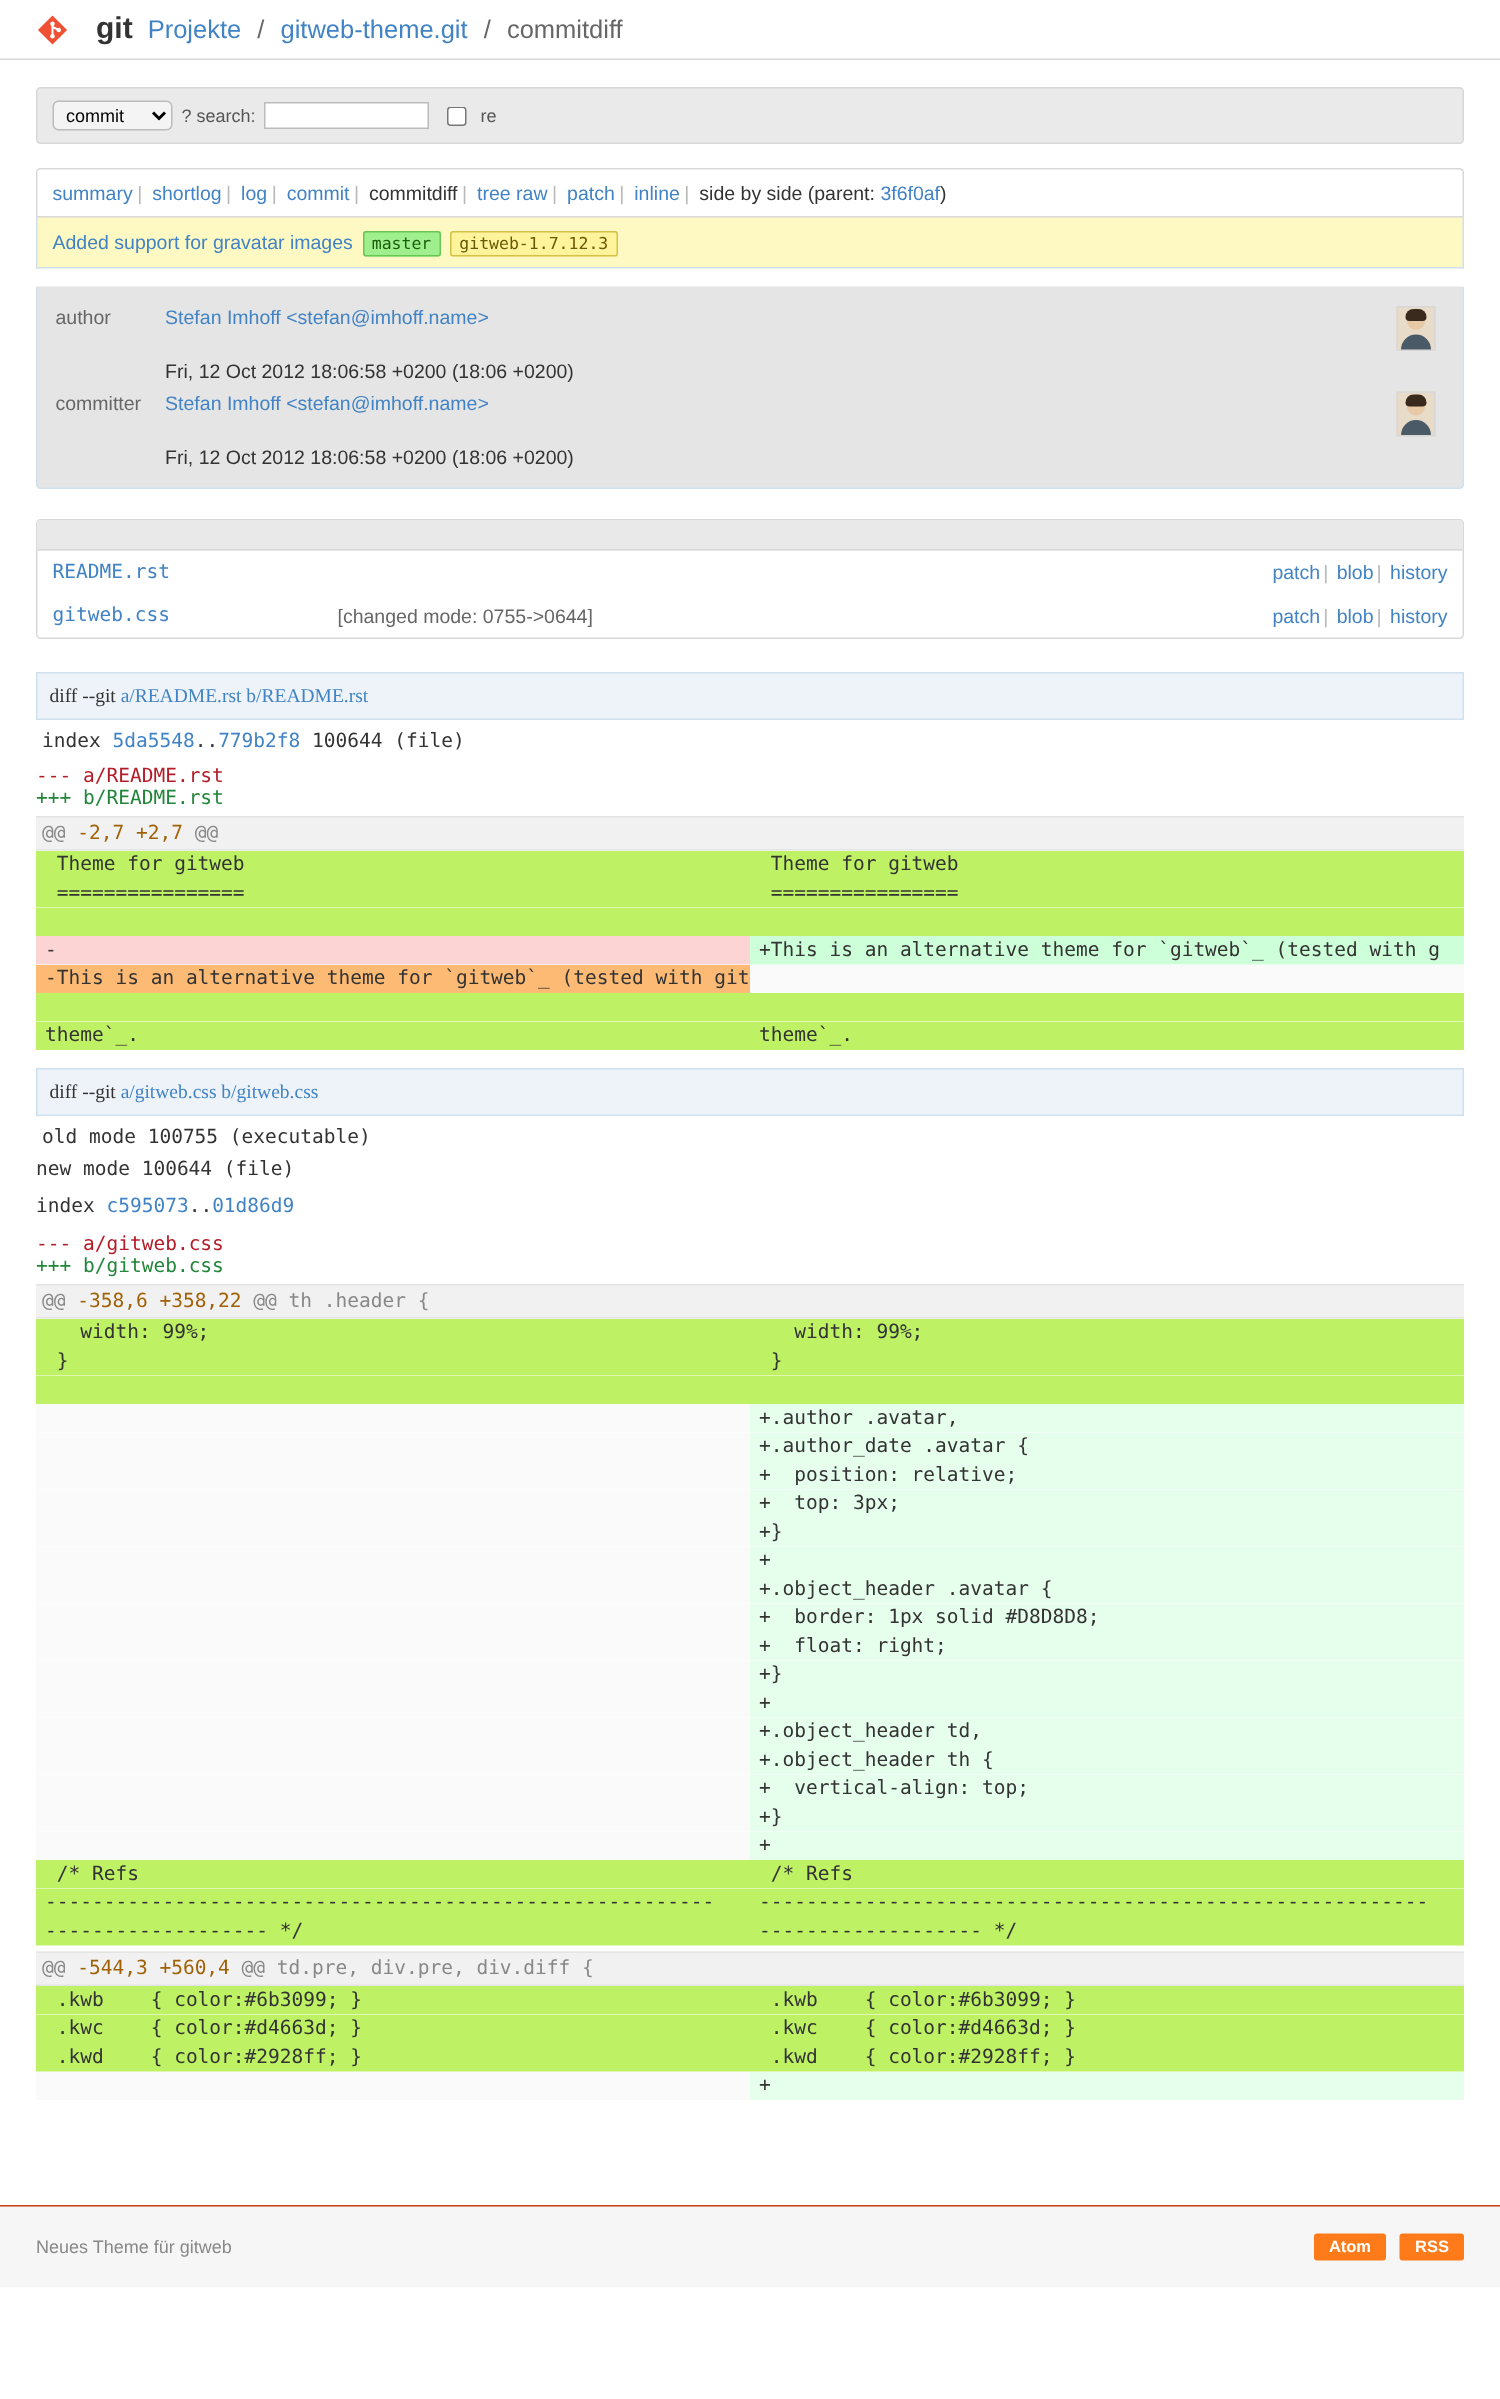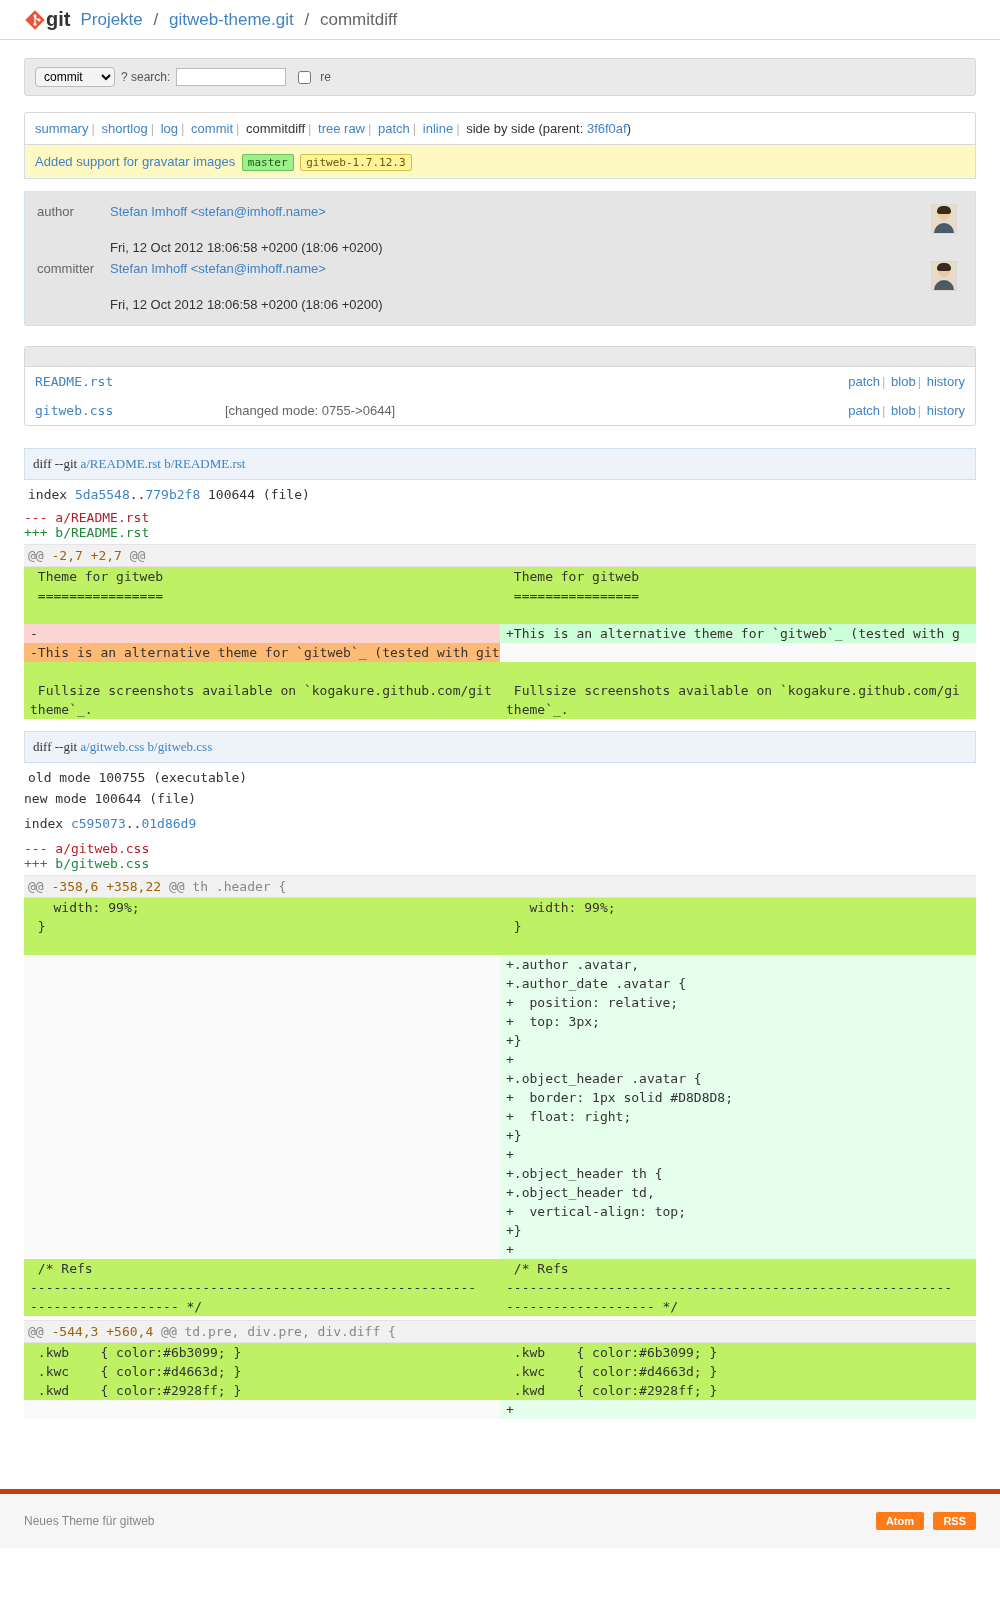--- a/index.html
+++ b/index.html
@@ -15,21 +15,21 @@
 
   
   .topbar {
     background: #fff;
     border-bottom: 1px solid #d8d8d8;
     padding: 8px 24px;
     display: flex;
     align-items: center;
     gap: 10px;
   }
-  .logo { display: flex; align-items: center; gap: 0; }
+  .logo { display: flex; align-items: center; gap: 18px; }
   .logo svg { width: 22px; height: 22px; }
   .logo-text { font-weight: 700; font-size: 20px; color: #333; }
   .crumbs { font-size: 17px; color: #666; }
   .crumbs .sep { color: #666; padding: 0 6px; }
   .crumbs .cur { color: #666; }
 
   .page {
     max-width: 952px;
     margin: 0 auto;
     padding: 18px 0 40px;
@@ -190,21 +190,21 @@
   td.ctx { background: #bef264; }
   td.del { background: #fdba74; }
   td.delh { background: #fdd4d4; }
   td.add { background: #e6ffed; }
   td.addh { background: #cdffd8; }
   td.empty { background: #fafafa; }
 
   
   .footer {
     margin-top: 30px;
-    border-top: 5px solid #c2410c;
+    border-top: 1px solid #c2410c;
     background: #f6f6f6;
     padding: 18px 24px;
     display: flex;
     justify-content: space-between;
     align-items: center;
     color: #888;
     font-size: 12px;
   }
   .feedbtn {
     display: inline-block;
@@ -368,24 +368,20 @@
         </tr>
     <tr>
           <td class="del">-This is an alternative theme for `gitweb`_ (tested with git</td>
           <td class="empty">&nbsp;</td>
         </tr>
     <tr>
           <td class="ctx">&nbsp;</td>
           <td class="ctx">&nbsp;</td>
         </tr>
     <tr>
-          <td class="ctx"> Fullsize screenshots available on `kogakure.github.com/git</td>
-          <td class="ctx"> Fullsize screenshots available on `kogakure.github.com/gi</td>
-        </tr>
-    <tr>
           <td class="ctx">theme`_.</td>
           <td class="ctx">theme`_.</td>
         </tr>
   </tbody>
     </table>
 
   <div class="diffhdr" style="margin-top:12px">
     <span>diff --git </span><a>a/gitweb.css</a> <a>b/gitweb.css</a>
   </div>
   <div class="mono plainline">old mode 100755 (executable)</div>
@@ -455,25 +451,25 @@
     <tr>
           <td class="empty">&nbsp;</td>
           <td class="add">+}</td>
         </tr>
     <tr>
           <td class="empty">&nbsp;</td>
           <td class="add">+</td>
         </tr>
     <tr>
           <td class="empty">&nbsp;</td>
+          <td class="add">+.object_header td,</td>
+        </tr>
+    <tr>
+          <td class="empty">&nbsp;</td>
           <td class="add">+.object_header th {</td>
-        </tr>
-    <tr>
-          <td class="empty">&nbsp;</td>
-          <td class="add">+.object_header td,</td>
         </tr>
     <tr>
           <td class="empty">&nbsp;</td>
           <td class="add">+  vertical-align: top;</td>
         </tr>
     <tr>
           <td class="empty">&nbsp;</td>
           <td class="add">+}</td>
         </tr>
     <tr>

